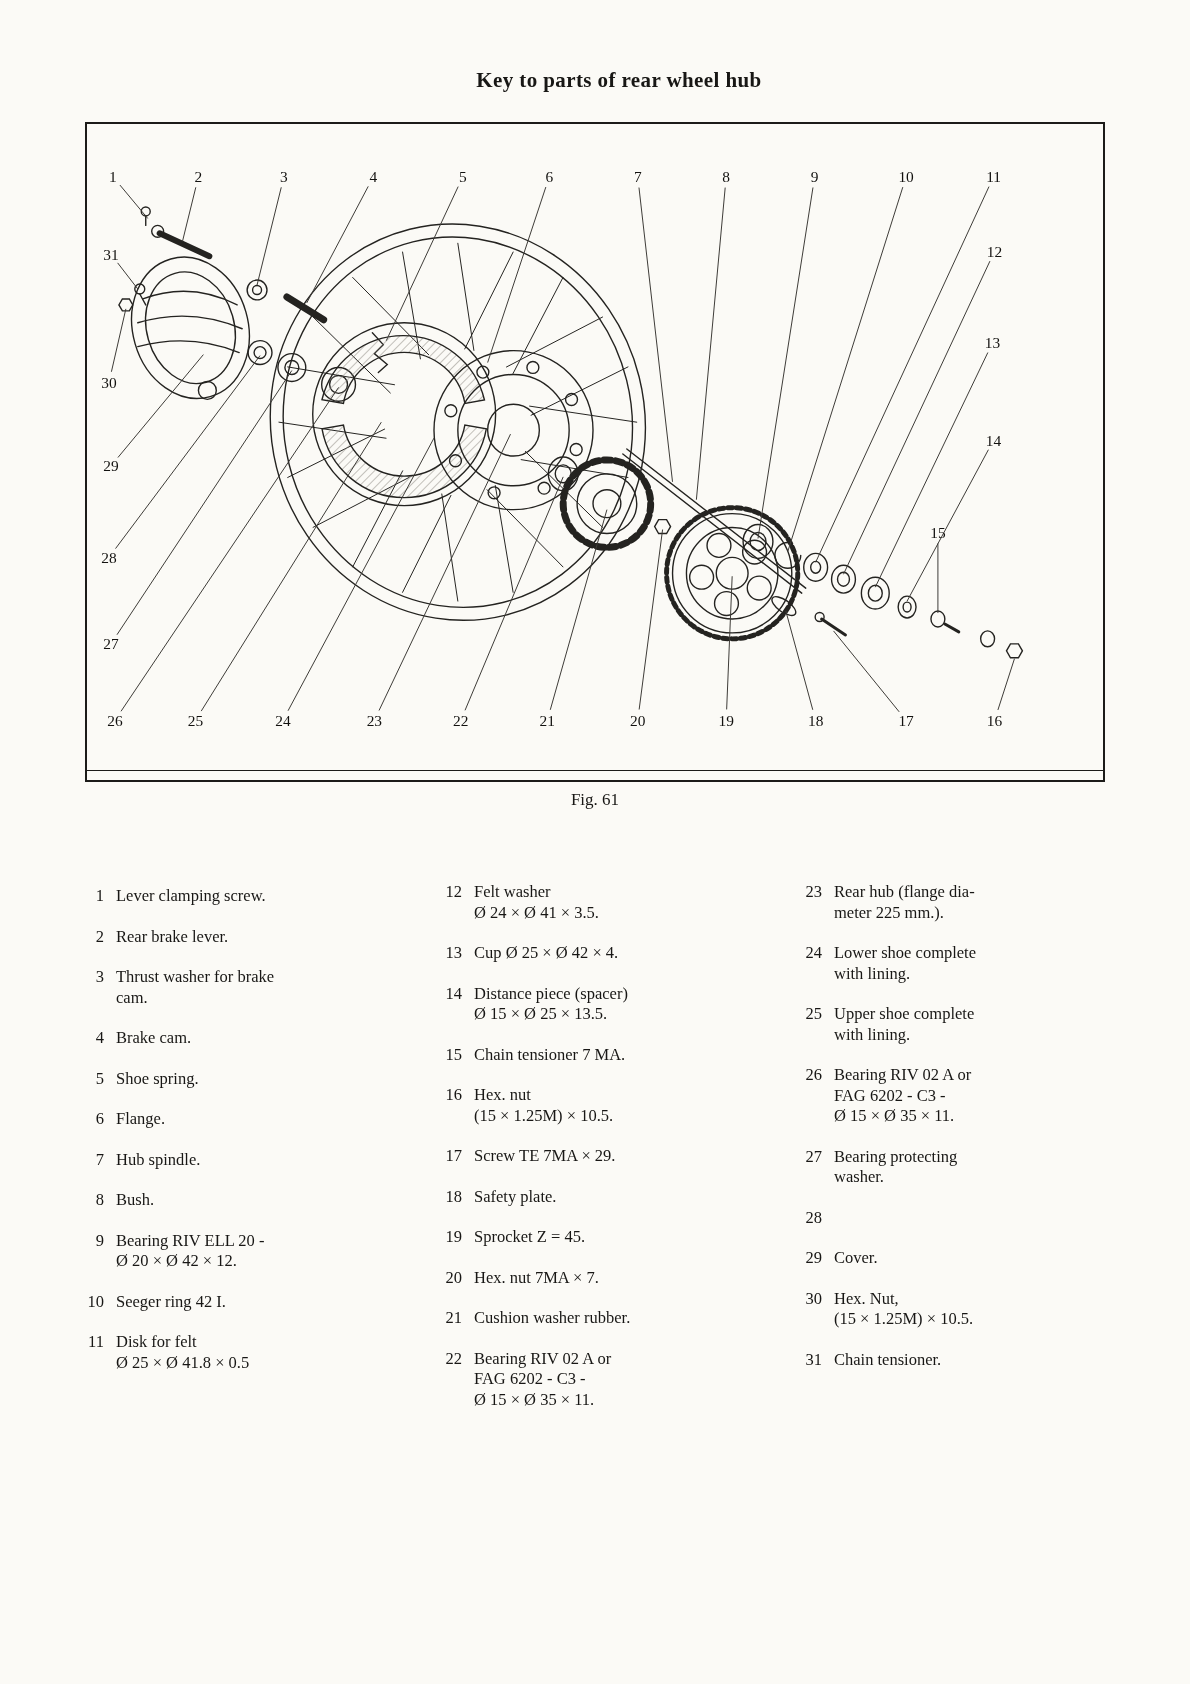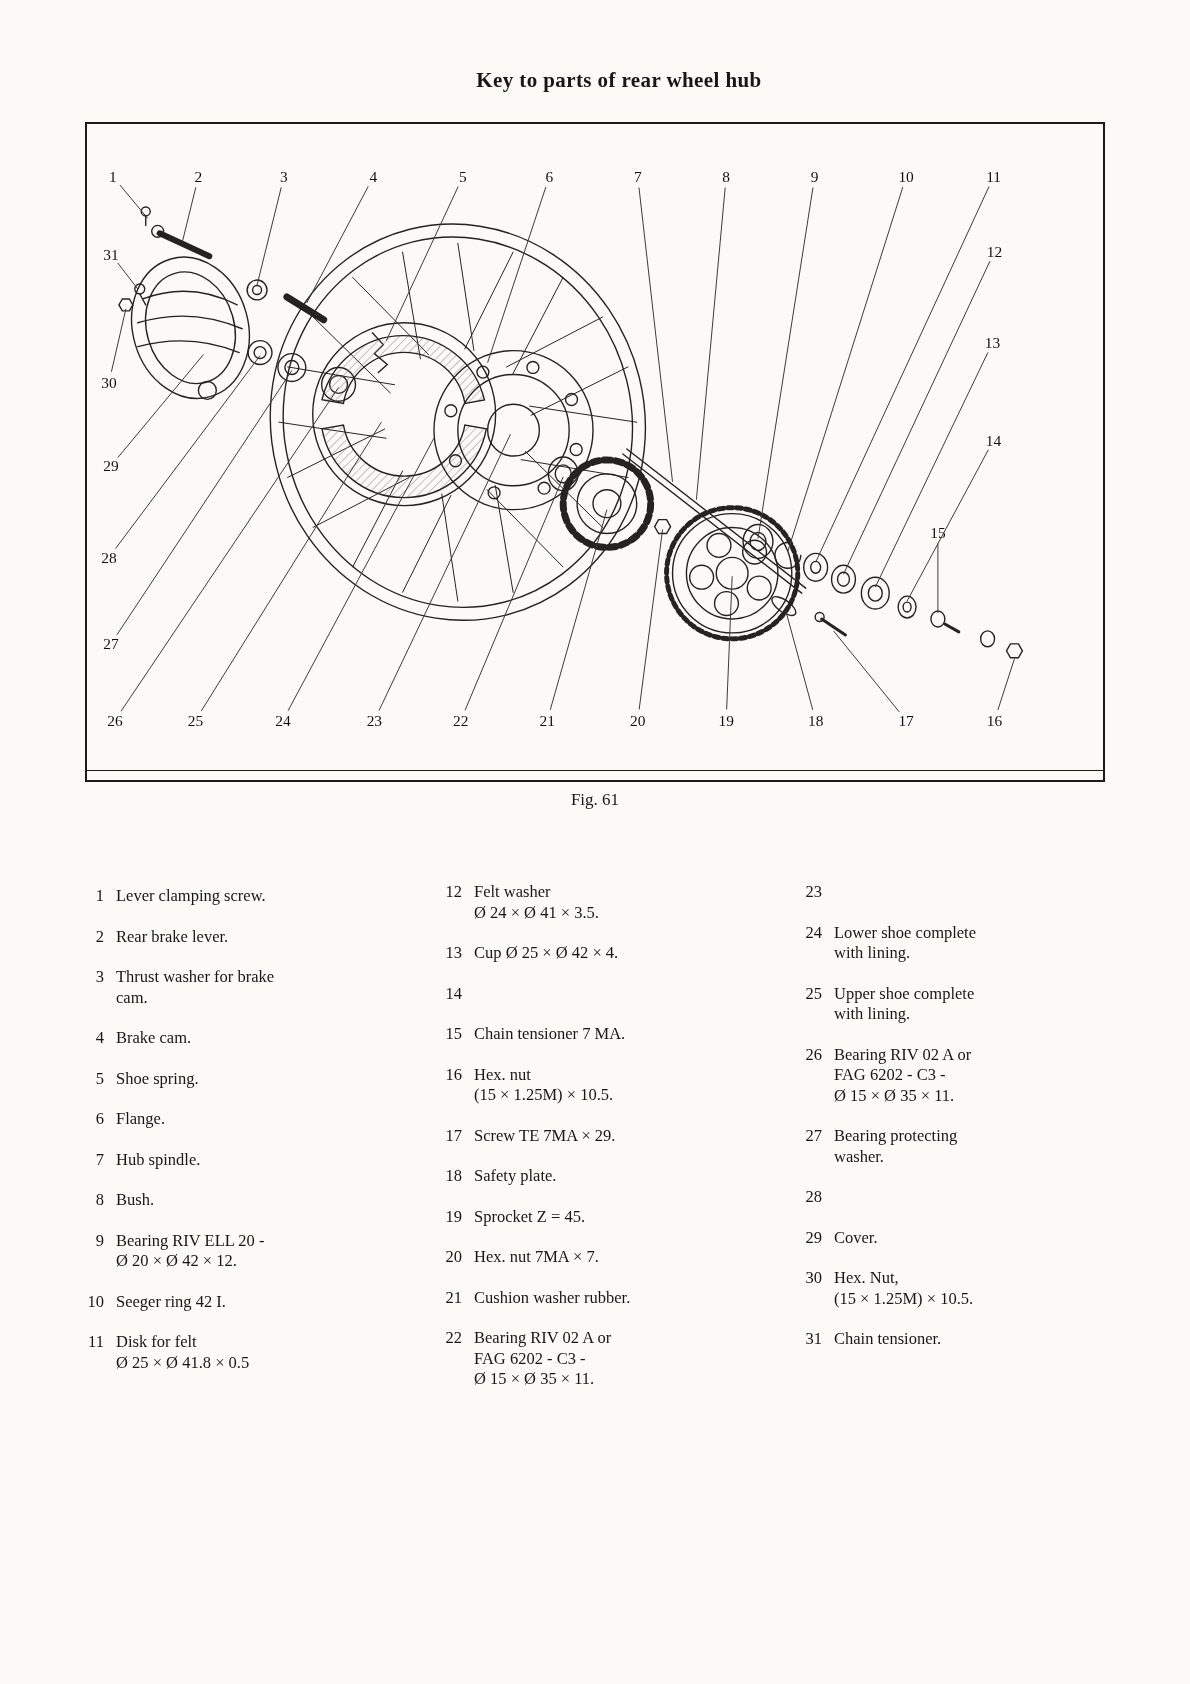--- a/index.html
+++ b/index.html
@@ -330,20 +330,21 @@
         <div class="part-item">
           <span class="part-num">12</span>
           <span class="part-desc">Felt washer<br>Ø 24 × Ø 41 × 3.5.</span>
         </div>
         <div class="part-item">
           <span class="part-num">13</span>
           <span class="part-desc">Cup  Ø 25 × Ø 42 × 4.</span>
         </div>
         <div class="part-item">
           <span class="part-num">14</span>
+          <span class="part-desc">Distance piece (spacer)<br>Ø 15 × Ø 25 × 13.5.</span>
         </div>
         <div class="part-item">
           <span class="part-num">15</span>
           <span class="part-desc">Chain tensioner 7 MA.</span>
         </div>
         <div class="part-item">
           <span class="part-num">16</span>
           <span class="part-desc">Hex. nut<br>(15 × 1.25M) × 10.5.</span>
         </div>
         <div class="part-item">
@@ -367,20 +368,21 @@
           <span class="part-desc">Cushion washer rubber.</span>
         </div>
         <div class="part-item">
           <span class="part-num">22</span>
           <span class="part-desc">Bearing RIV 02 A or<br>FAG 6202 - C3 -<br>Ø 15 × Ø 35 × 11.</span>
         </div>
       </div>
     <div class="parts-col col3" id="parts-col-2">
         <div class="part-item">
           <span class="part-num">23</span>
+          <span class="part-desc">Rear hub (flange dia-<br>meter 225 mm.).</span>
         </div>
         <div class="part-item">
           <span class="part-num">24</span>
           <span class="part-desc">Lower shoe complete<br>with lining.</span>
         </div>
         <div class="part-item">
           <span class="part-num">25</span>
           <span class="part-desc">Upper shoe complete<br>with lining.</span>
         </div>
         <div class="part-item">

